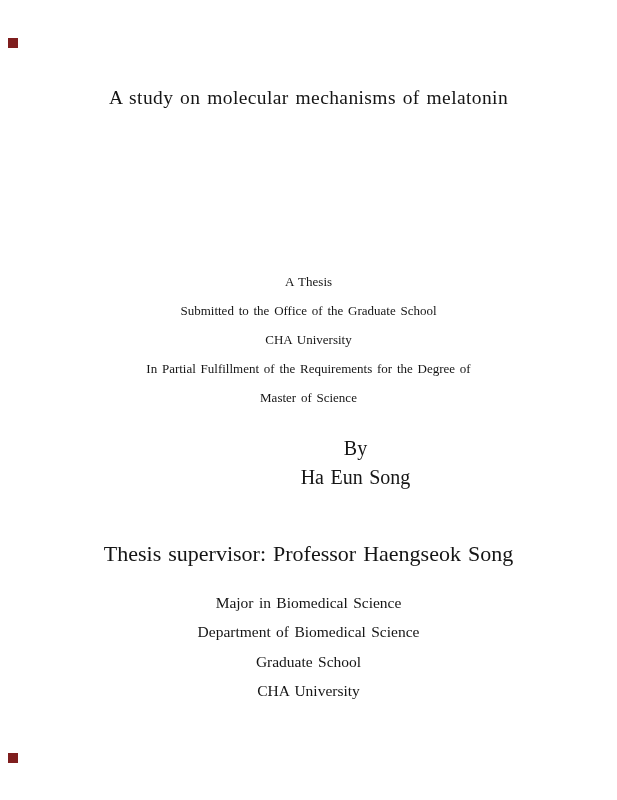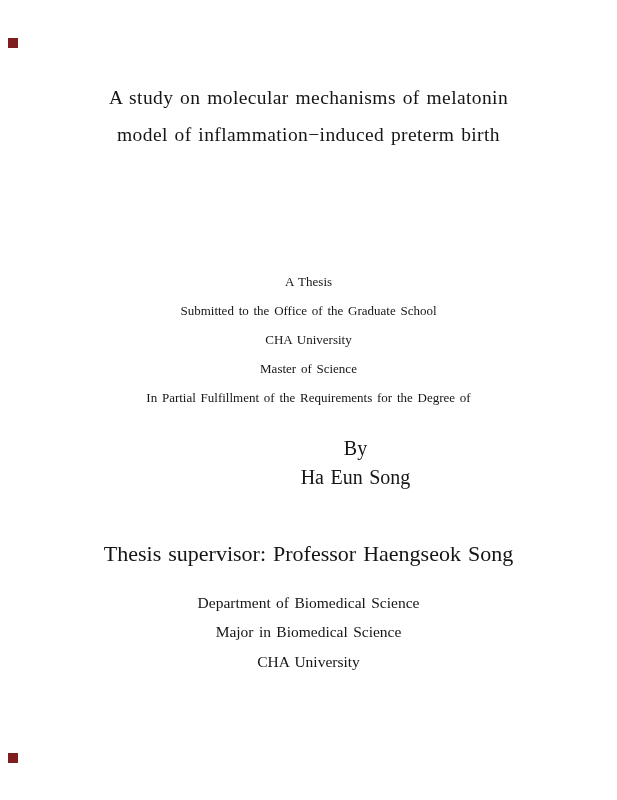--- a/index.html
+++ b/index.html
@@ -67,41 +67,41 @@
 </style>
 </head>
 <body>
 
 <div class="page">
 
   <div class="corner-mark top"></div>
 
   <div class="block title-block">
     <div>A study on molecular mechanisms of melatonin</div>
-    <div>model of inflammation−induced preterm birth</div>
   </div>
 
   <div class="block thesis-block">
     <div>A Thesis</div>
     <div>Submitted to the Office of the Graduate School</div>
     <div>CHA University</div>
+    <div>In Partial Fulfillment of the Requirements for the Degree of</div>
     <div>Master of Science</div>
-    <div>In Partial Fulfillment of the Requirements for the Degree of</div>
   </div>
 
   <div class="block author-block">
     <div>By</div>
     <div>Ha Eun Song</div>
   </div>
 
   <div class="block supervisor-block">
     <div>Thesis supervisor: Professor Haengseok Song</div>
   </div>
 
   <div class="block affiliation-block">
+    <div>Major in Biomedical Science</div>
     <div>Department of Biomedical Science</div>
-    <div>Major in Biomedical Science</div>
+    <div>Graduate School</div>
     <div>CHA University</div>
   </div>
 
   <div class="corner-mark bottom"></div>
 
 </div>
 
 </body></html>

